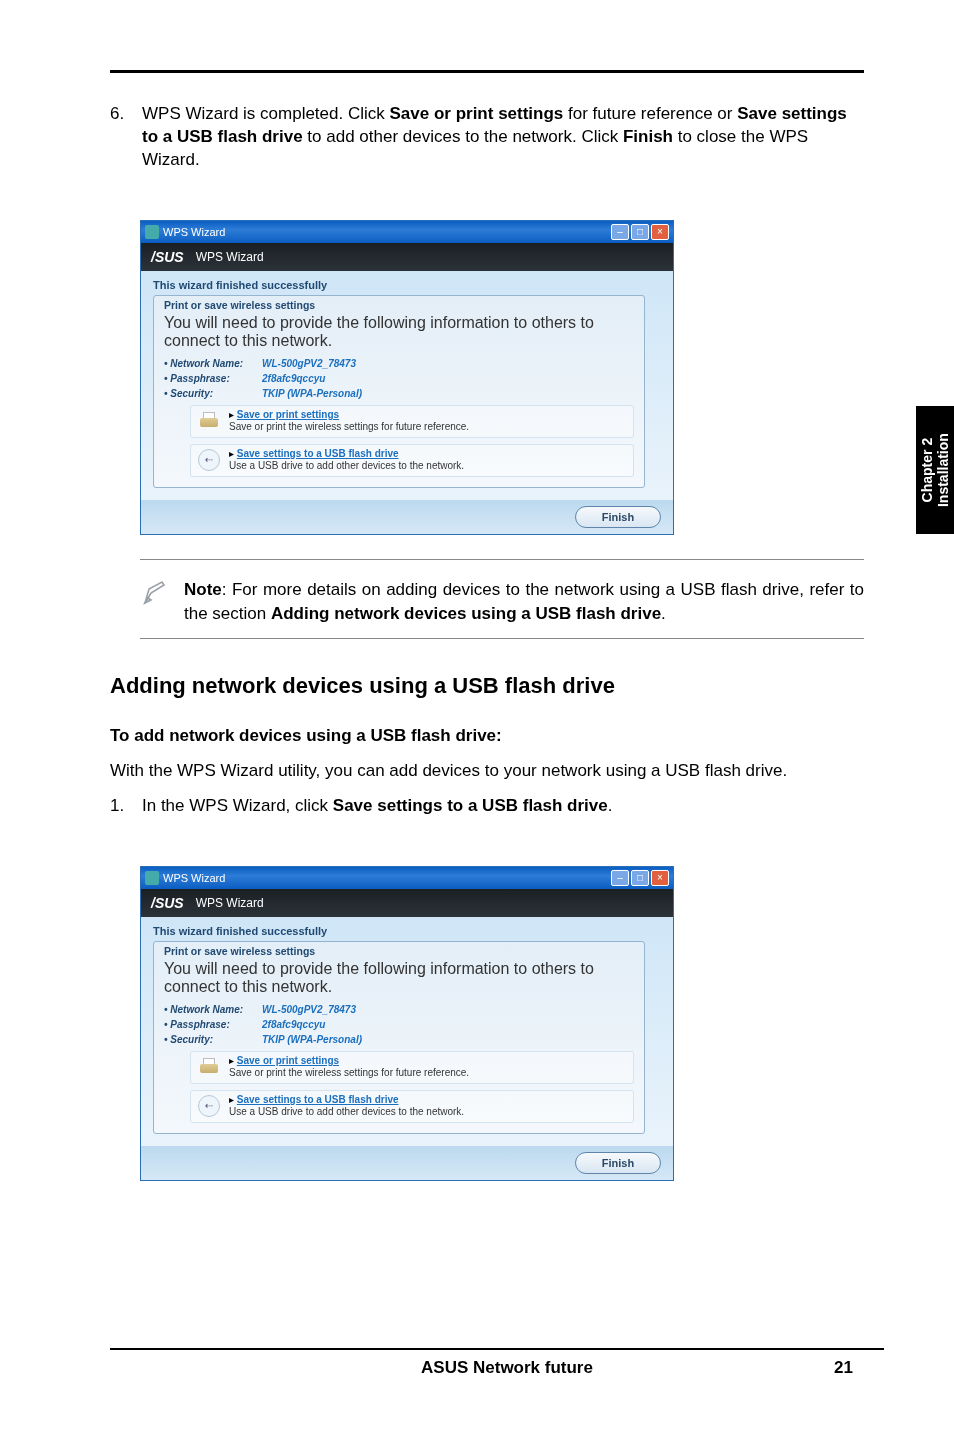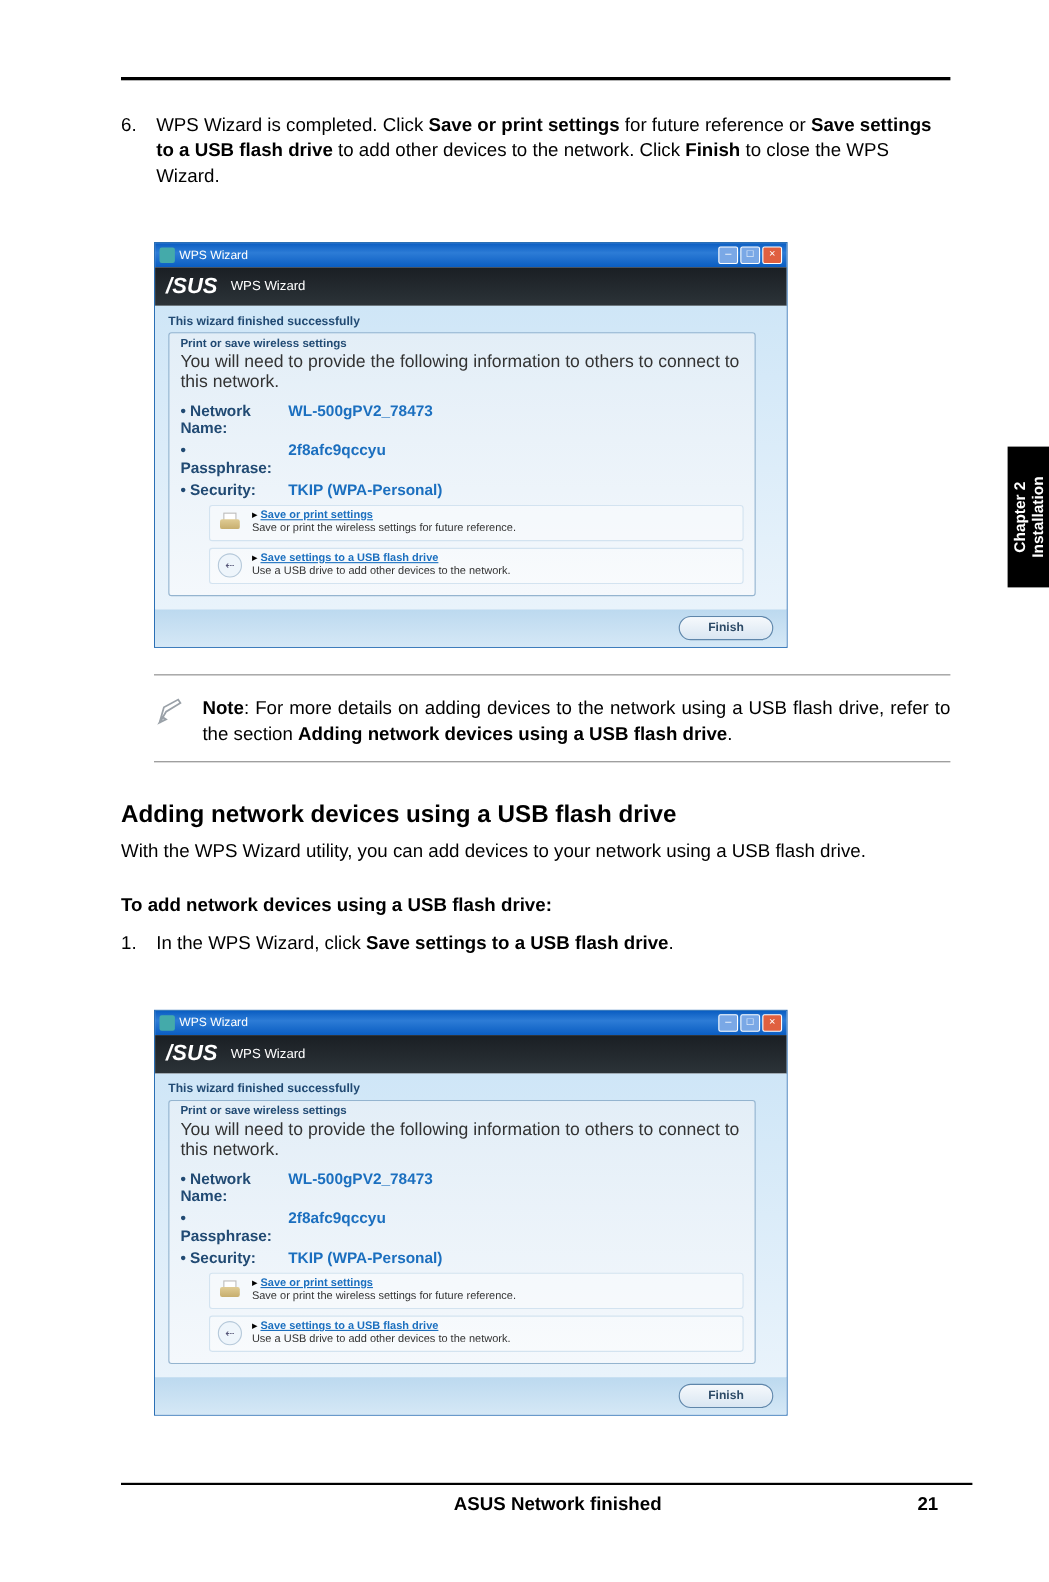--- a/index.html
+++ b/index.html
@@ -33,21 +33,21 @@
     display: flex;
     gap: 14px;
     margin-bottom: 14px;
   }
   .ol-num .num { width: 18px; flex: 0 0 18px; }
   .ol-num .txt { flex: 1; }
   .bold { font-weight: bold; }
   .wiz-wrap {
     margin-left: 30px;
     margin-bottom: 24px;
-    width: 576px;
+    width: 534px;
     border: 1px solid #2a6fb5;
     background: #fff;
     font-size: 11px;
     margin-top: 48px;
   }
   .wiz-titlebar {
     height: 22px;
     background: linear-gradient(#0a5dc2,#2d7cd6 40%,#0a5dc2);
     display: flex;
     align-items: center;
@@ -79,21 +79,21 @@
     background: linear-gradient(#1a1f24,#2c3338);
     padding: 6px 10px;
     display: flex;
     align-items: center;
     gap: 12px;
   }
   .asus-logo {
     font-family: Arial Black, Arial, sans-serif;
     font-weight: 900;
     color: #fff;
-    font-size: 20px;
+    font-size: 14px;
     letter-spacing: 0px;
     font-style: italic;
   }
   .wps-title { color:#fff; font-size:12px; }
   .wiz-body {
     background: linear-gradient(#cfe6f7,#e9f3fb);
     padding: 8px 28px 12px 12px;
   }
   .finished-line {
     color:#214a73; font-weight:bold; font-size:11px; margin-bottom:4px;
@@ -102,21 +102,21 @@
     border: 1px solid #94b4cf;
     border-radius: 3px;
     padding: 6px 10px 10px 10px;
     background: linear-gradient(#e3eef7,#f4f8fc);
   }
   .legend {
     color:#214a73; font-weight:bold; font-size:10.5px;
     position: relative; top:-3px; background: transparent;
   }
   .desc-line { color:#333; font-size:16px; margin-bottom:8px; }
-  .kv { display:flex; gap:6px; font-size:14px; margin-bottom:4px; }
+  .kv { display:flex; gap:6px; font-size:10px; margin-bottom:4px;font-style:italic; }
   .kv .k { width: 92px; color:#214a73; font-weight:bold; }
   .kv .v { color:#1b6fbf; font-weight:bold; }
   .action-block {
     margin-top: 6px;
     margin-left: 26px;
     background: rgba(255,255,255,0.4);
     border: 1px solid #d3e3f0;
     border-radius: 3px;
     padding: 3px 6px 3px 6px;
     display:flex; gap:8px; align-items:flex-start;
@@ -299,23 +299,23 @@
         <path d="M5 25 L8 20 L11 22 Z" fill="#cfd3d8" stroke="#9aa1a8"></path>
       </svg>
     </div>
     <div>
       <span class="bold">Note</span><span>: For more details on adding devices to the network using a USB flash drive, refer to the section </span><span class="bold">Adding network devices using a USB flash drive</span><span>.</span>
     </div>
   </div>
   <hr class="note-hr">
 
   <div class="h2-sub">Adding network devices using a USB flash drive</div>
+  <div class="body-text bold" style="margin-top:26px;">To add network devices using a USB flash drive:</div>
+
   <div class="body-text">With the WPS Wizard utility, you can add devices to your network using a USB flash drive.</div>
-
-  <div class="body-text bold" style="margin-top:26px;">To add network devices using a USB flash drive:</div>
 
   <div class="ol-num body-text">
     <div class="num">1.</div>
     <div class="txt">
       <span>In the WPS Wizard, click </span><span class="bold">Save settings to a USB flash drive</span><span>.</span>
     </div>
   </div>
 
   <div class="wiz-wrap">
     <div class="wiz-titlebar">
@@ -385,16 +385,16 @@
 <div class="side-tab">
   <div class="rot">
     <span>Chapter 2</span><br>
     <span>Installation</span>
   </div>
 </div>
 
 <div class="footer-bar">
   <div class="footer-rule"></div>
   <div class="footer-row">
-    <div class="footer-left">ASUS Network finished</div>
+    <div class="footer-left">ASUS Network future</div>
     <div class="footer-pg">21</div>
   </div>
 </div>
 
 </body></html>

